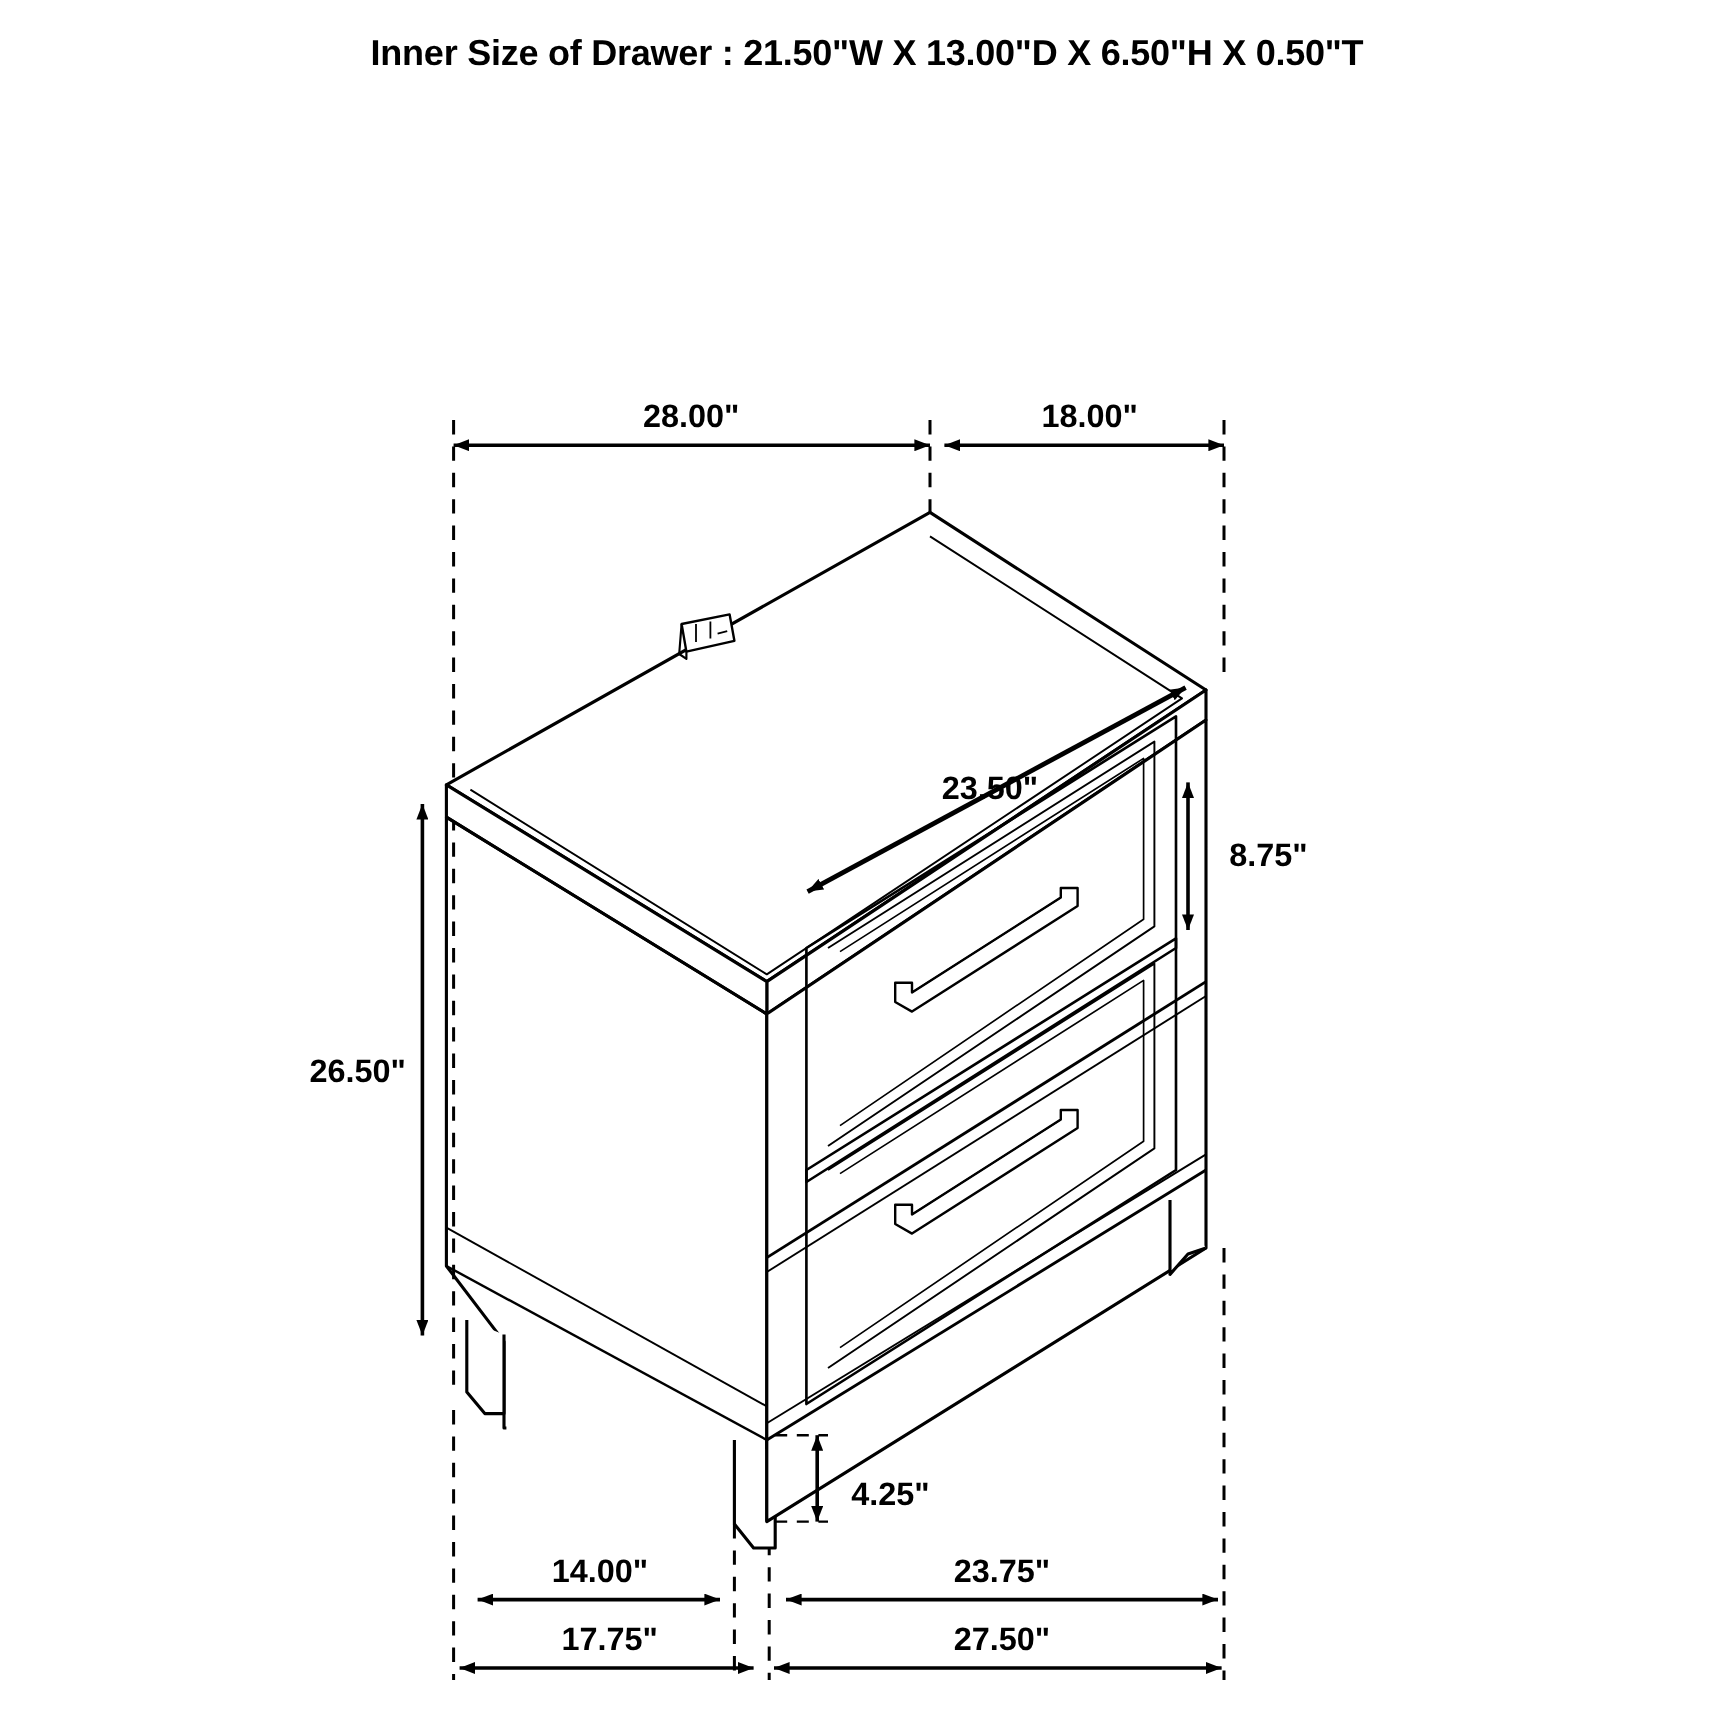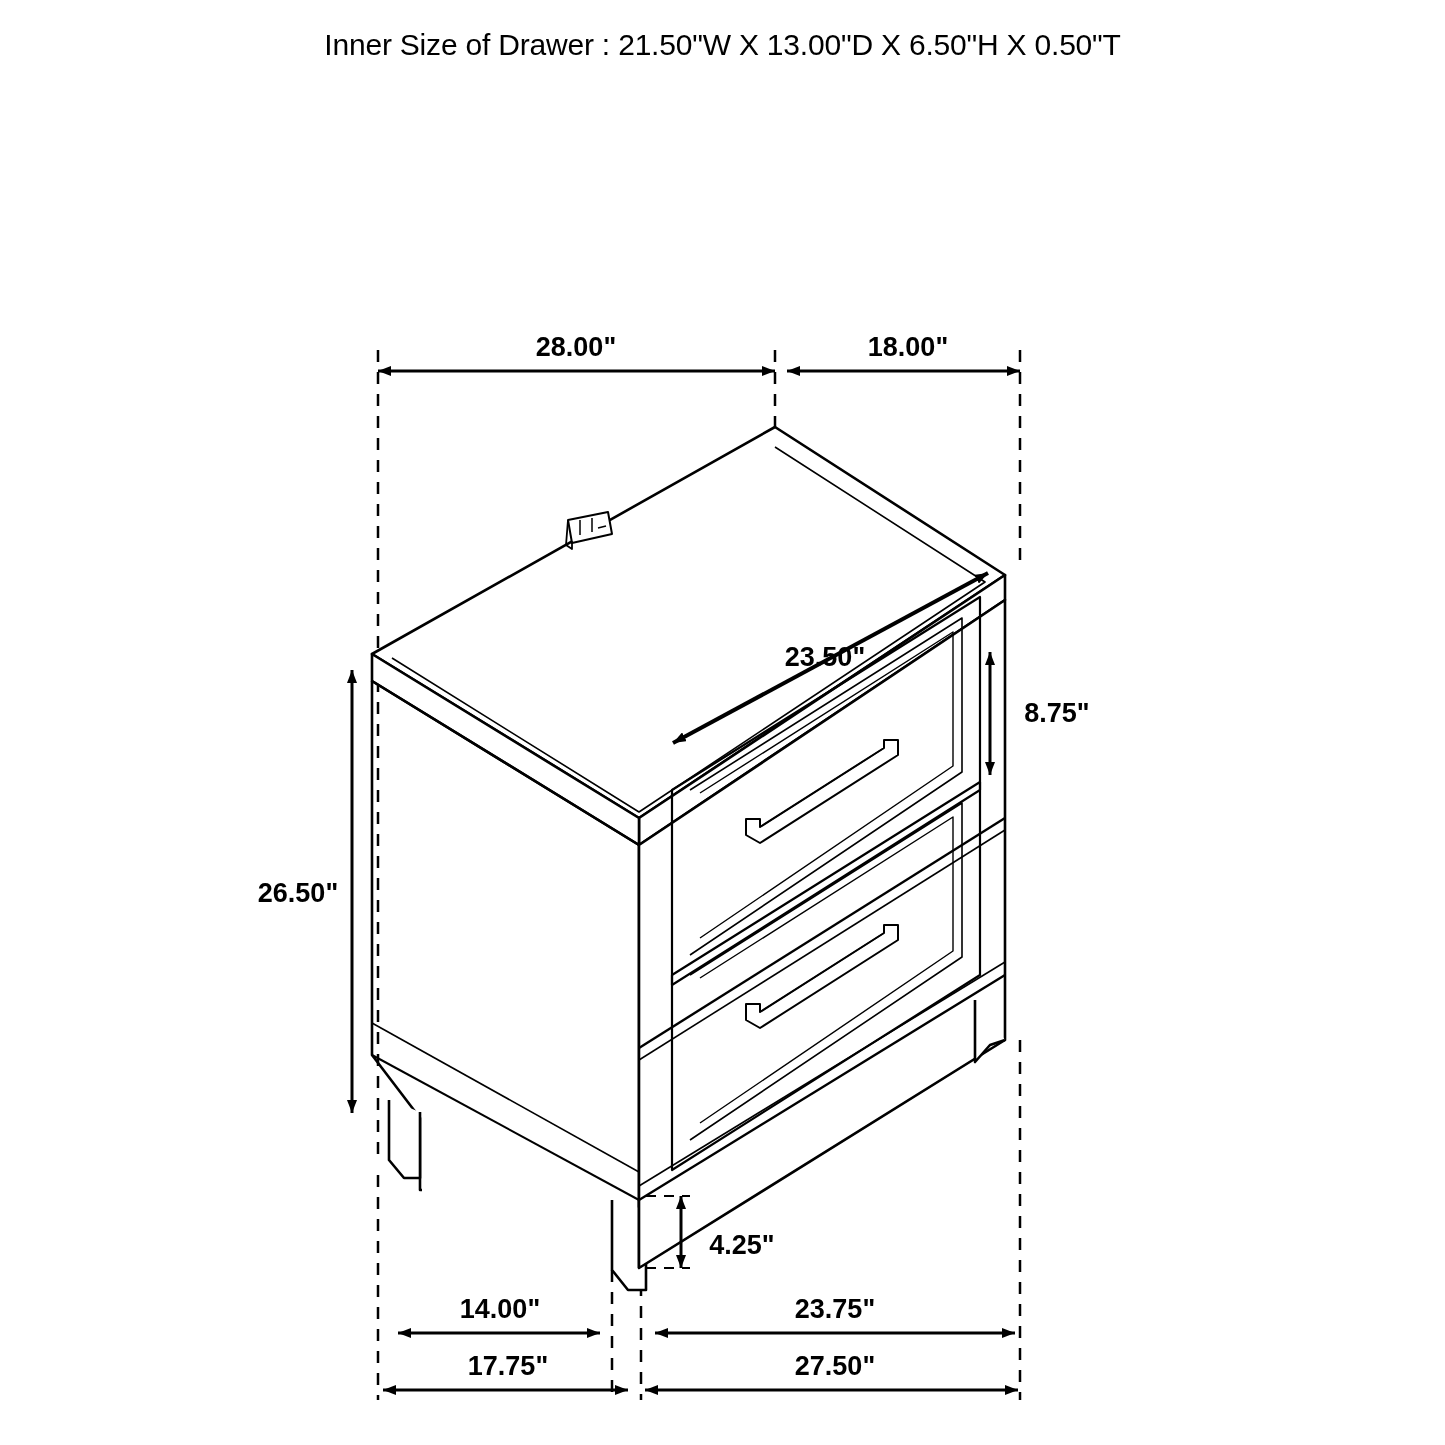--- a/index.html
+++ b/index.html
@@ -21,21 +21,21 @@
     width: 1445px;
     height: 1445px;
   }
   .title {
     position: absolute;
     top: 28px;
     left: 0;
     width: 1445px;
     text-align: center;
     font-size: 30px;
-    font-weight: normal;
+    font-weight: bold;
     letter-spacing: -0.2px;
   }
   svg {
     position: absolute;
     left: 0; top: 0;
   }
   .dimlabel {
     font-family: "Liberation Sans", sans-serif;
     font-size: 27px;
     font-weight: bold;

